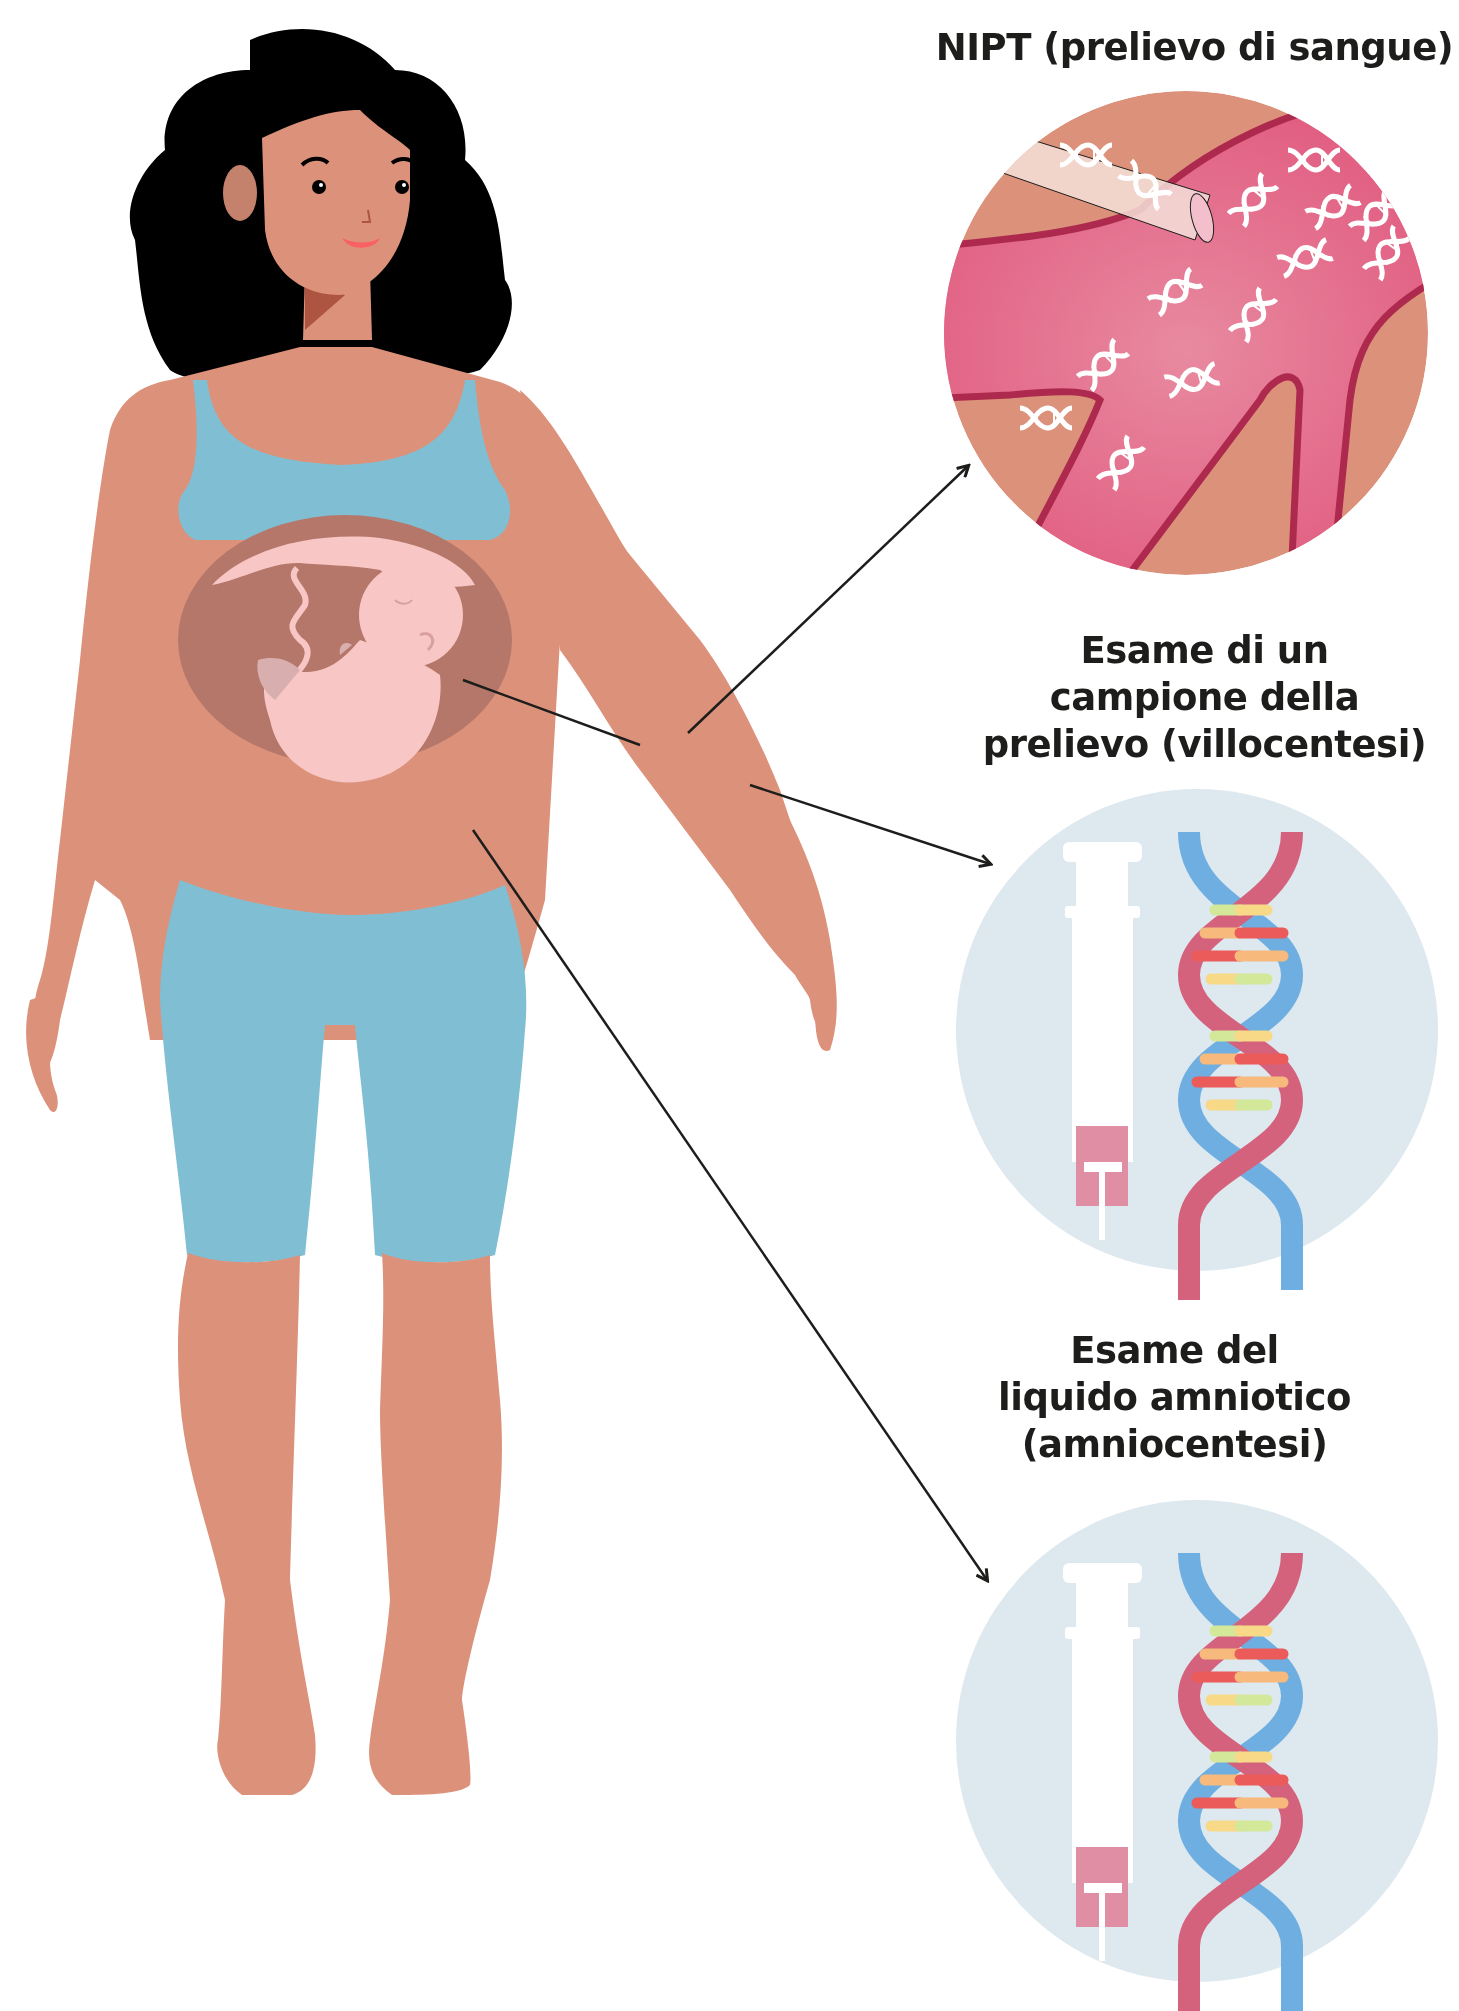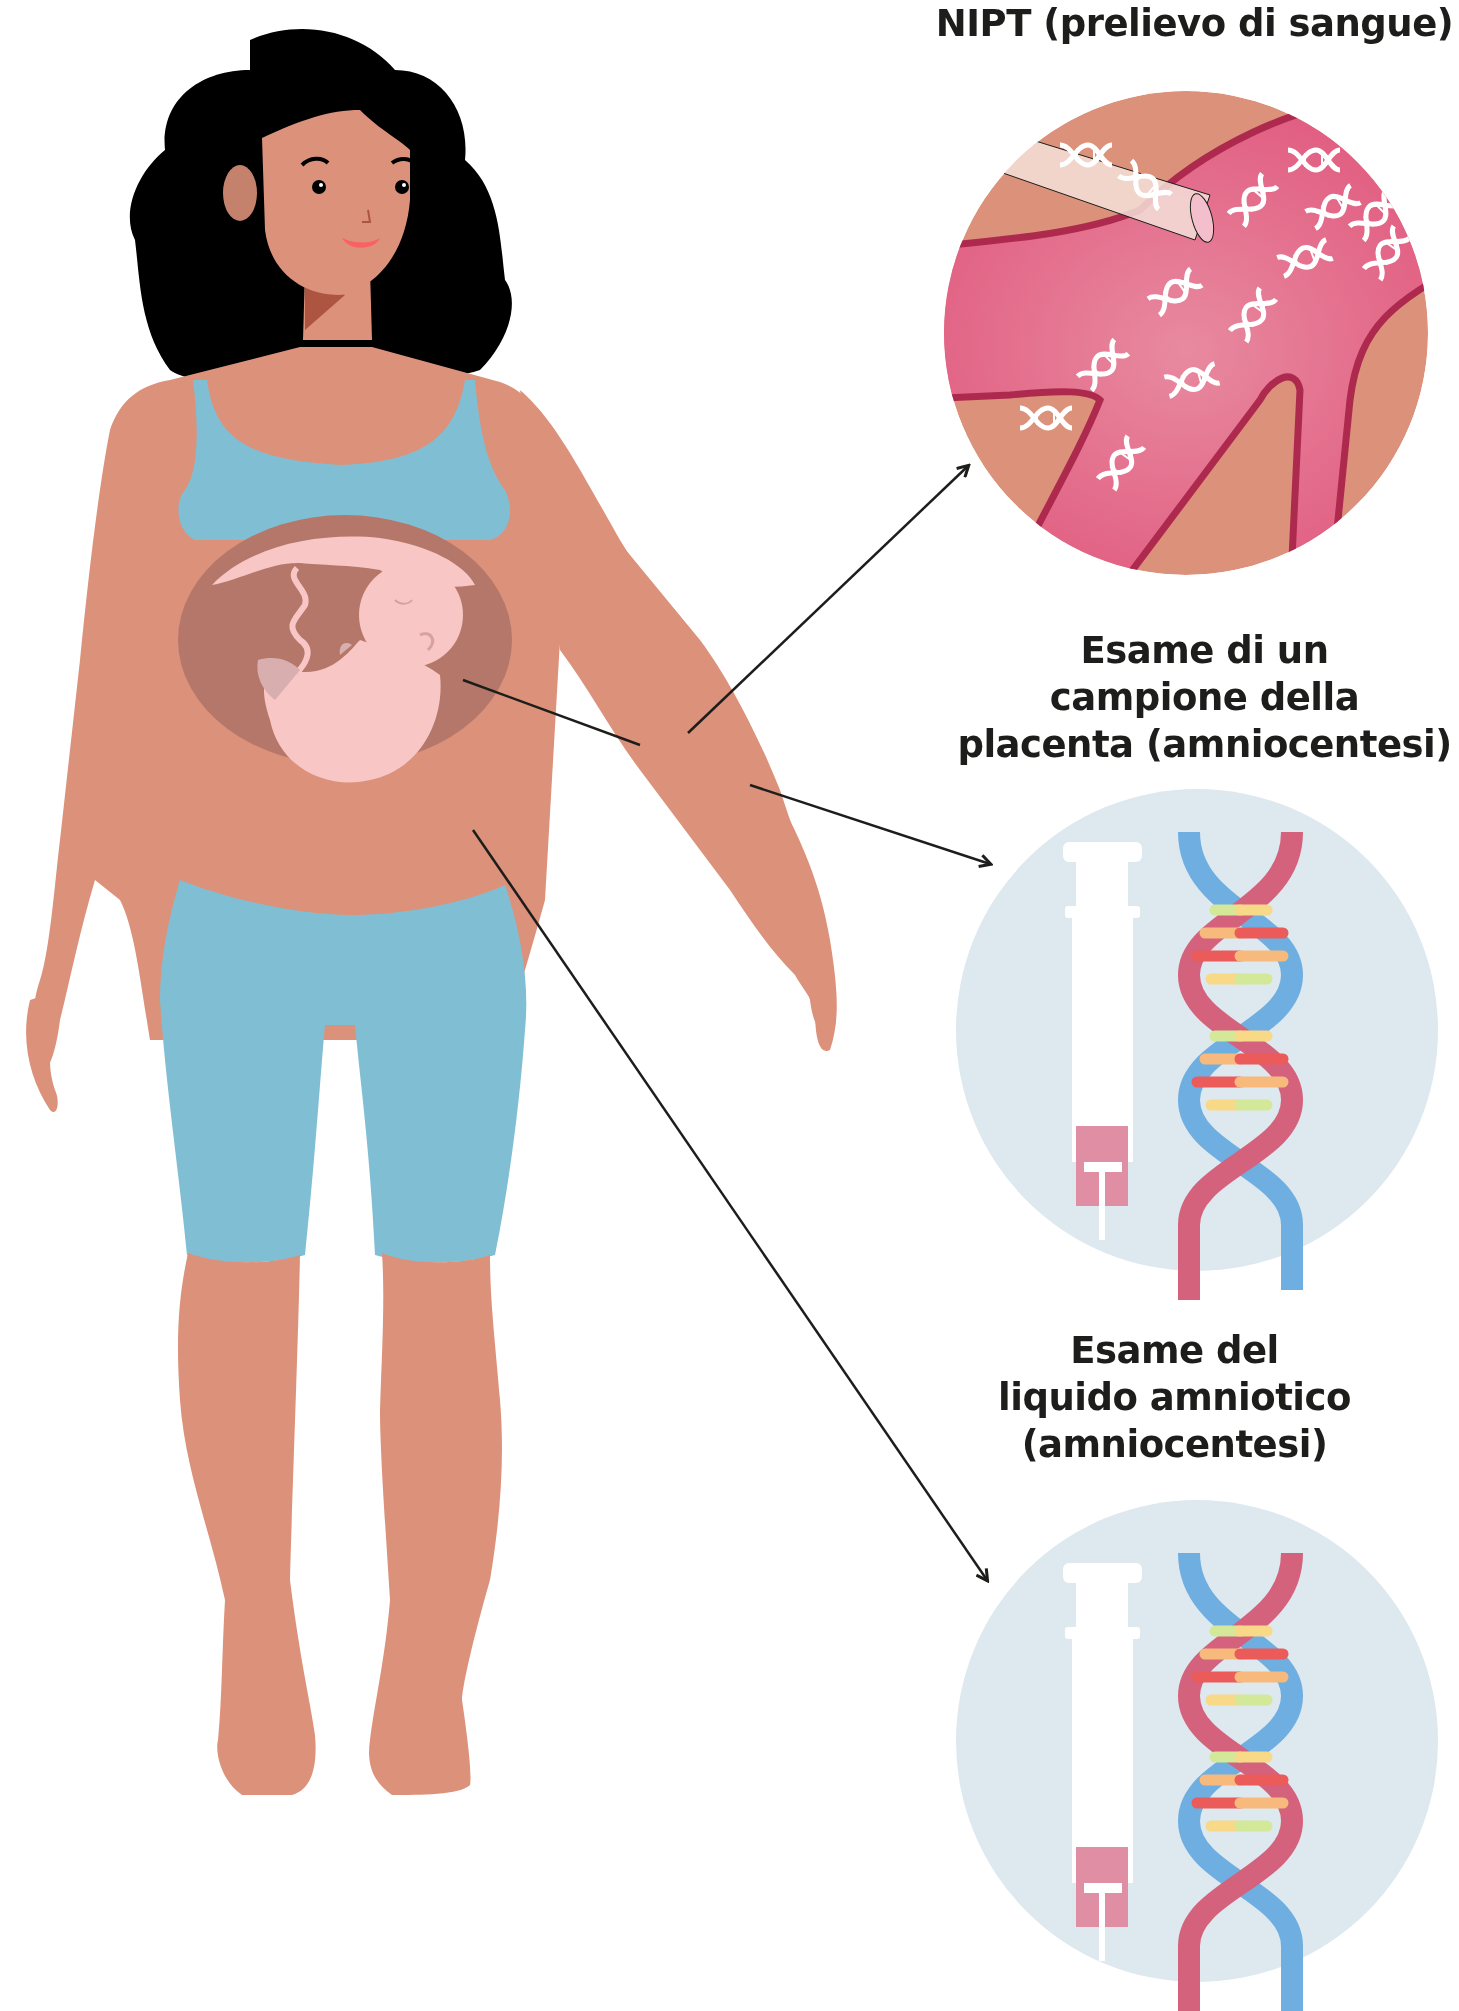--- a/index.html
+++ b/index.html
@@ -1,19 +1,19 @@
 <!DOCTYPE html>
 <html><head>
 <meta charset="utf-8">
 <style>
   html, body { margin:0; padding:0; background:#ffffff; }
   body { width:1459px; height:2011px; position:relative; overflow:hidden; font-family:"DejaVu Sans", "Liberation Sans", sans-serif; }
   .figure { position:absolute; left:0; top:0; width:1459px; height:2011px; }
   .label { position:absolute; color:#1d1d1b; font-weight:bold; text-align:center; font-size:37px; line-height:47px; white-space:pre-line; letter-spacing:-0.5px; }
-  #label-nipt { left:930px; top:0; width:529px; }
+  #label-nipt { left:930px; top:24px; width:529px; }
   #label-cvs { left:950px; top:627px; width:509px; }
   #label-amnio { left:920px; top:1327px; width:509px; }
 </style>
 </head>
 <body>
 
 <svg class="figure" viewBox="0 0 1459 2011" xmlns="http://www.w3.org/2000/svg">
   <defs>
     <clipPath id="clip-nipt">
         <circle cx="1186" cy="333" r="242"></circle>
@@ -161,16 +161,16 @@
 
   <g>
     <circle cx="1197" cy="1741" r="241" fill="#dde8ef"></circle>
     <use href="#syringe-dna" x="1197" y="1811"></use>
   </g>
 </svg>
 
 <div class="label" id="label-nipt">NIPT (prelievo di sangue)</div>
 <div class="label" id="label-cvs">Esame di un
 campione della
-placenta (amniocentesi)</div>
+prelievo (villocentesi)</div>
 <div class="label" id="label-amnio">Esame del
 liquido amniotico
 (amniocentesi)</div>
 
 </body></html>

